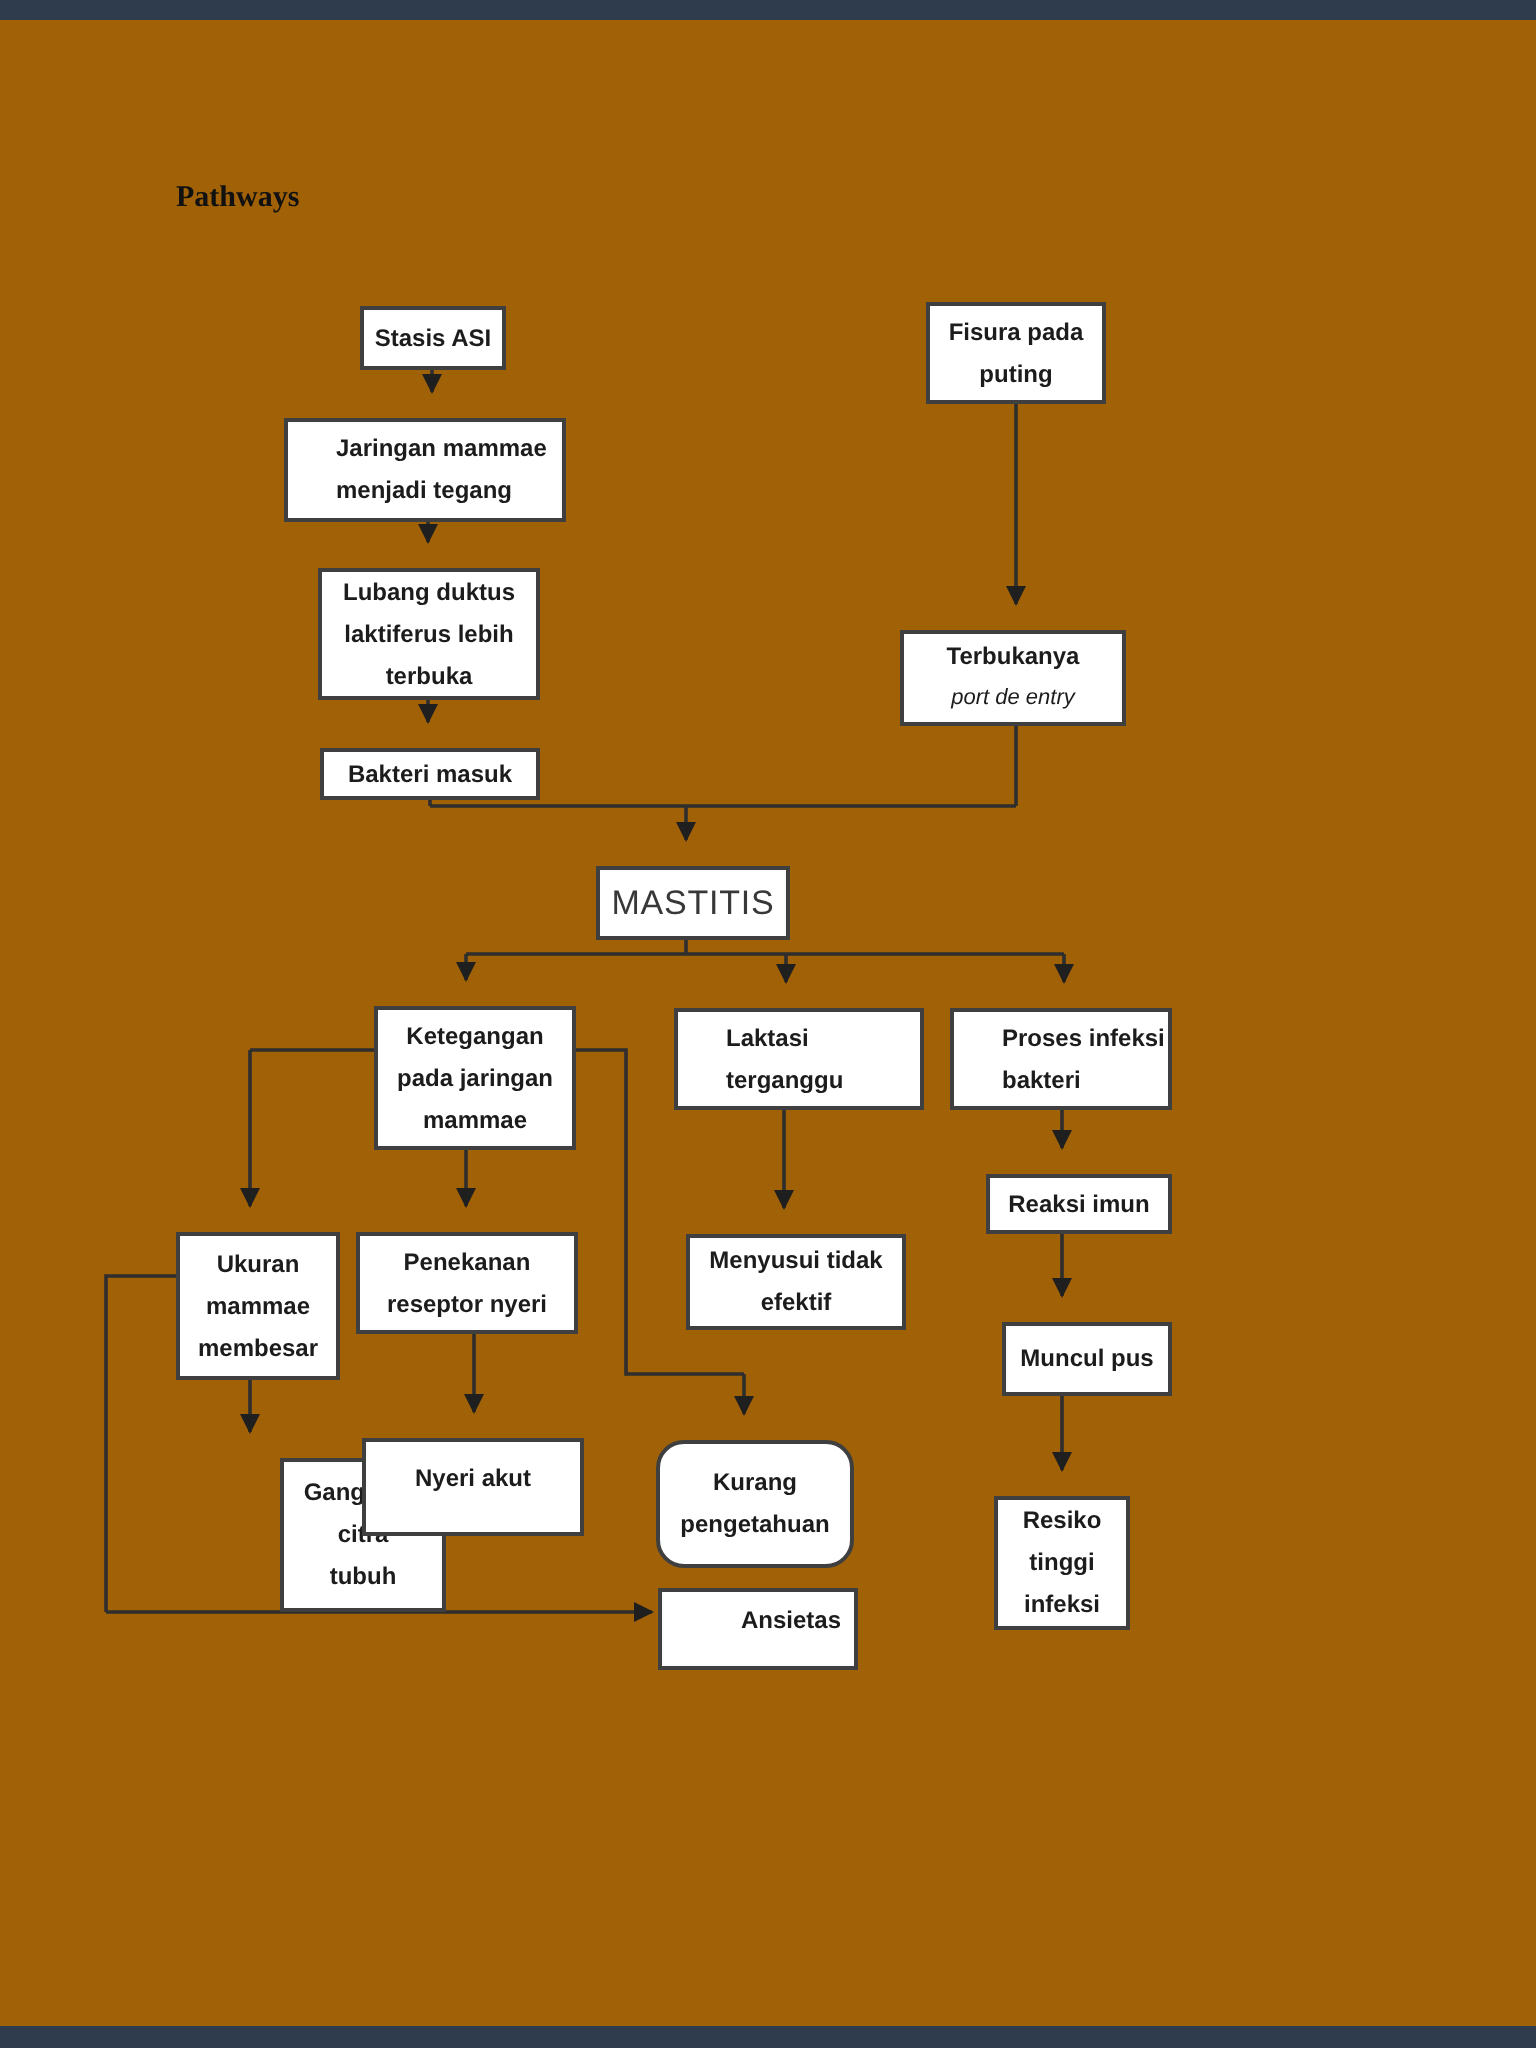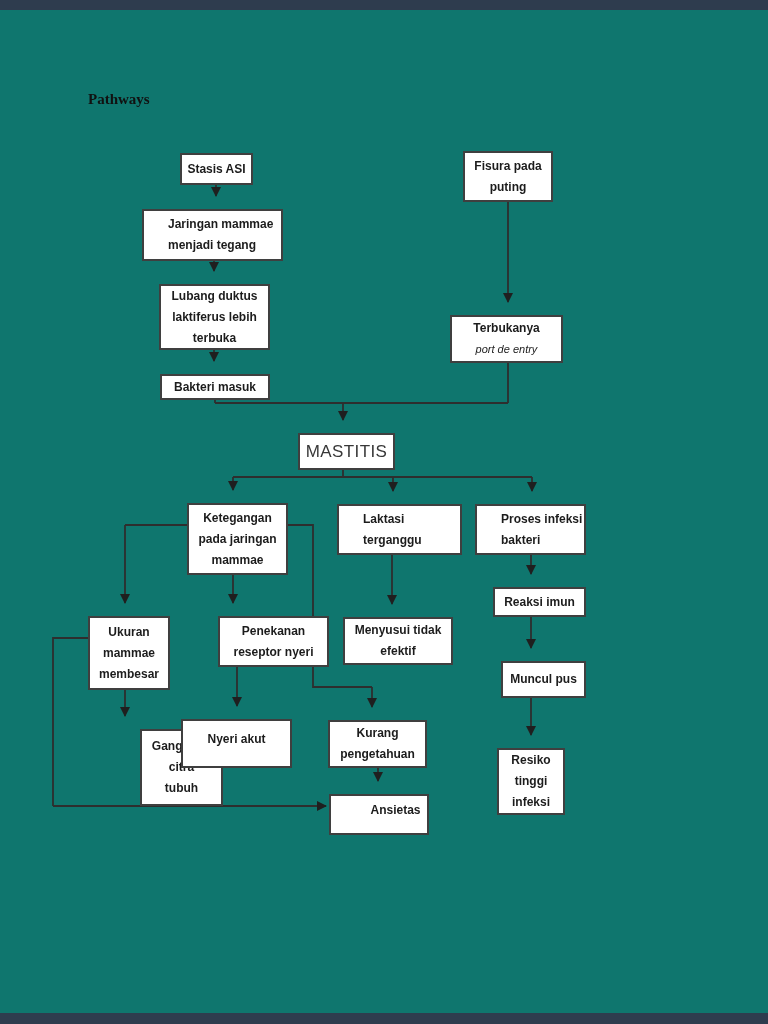--- a/index.html
+++ b/index.html
@@ -6,21 +6,21 @@
   body {
     width:768px; height:1024px; position:relative; overflow:hidden;
     background:#ffffff;
     font-family:"Liberation Sans", sans-serif;
   }
   .viewer-bar {
     position:absolute; left:0; width:768px; background:#2e3c4e;
   }
   .viewer-bar.top { top:0; height:10px; }
   .viewer-bar.bottom { top:1013px; height:11px; }
-  .page { position:absolute; left:0; top:10px; width:768px; height:1003px; background:#0f766e; }
+  .page { position:absolute; left:0; top:10px; width:768px; height:1003px; background:#a16207; }
 
   .doc-title {
     position:absolute; left:88px; top:91px;
     font-family:"Liberation Serif", serif; font-weight:bold; font-size:15px; color:#111;
   }
 
   svg.edges { position:absolute; left:0; top:0; }
 
   .node {
     position:absolute; box-sizing:border-box;
@@ -110,38 +110,38 @@
   <div class="node left" style="left:337px; top:494px; width:125px; height:51px;">Laktasi
 terganggu</div>
 
   <div class="node left" style="left:475px; top:494px; width:111px; height:51px;">Proses infeksi
 bakteri</div>
 
   <div class="node center" style="left:88px; top:606px; width:82px; height:74px;">Ukuran
 mammae
 membesar</div>
 
-  <div class="node center" style="left:178px; top:606px; width:111px; height:51px;margin-left:40px;">Penekanan
+  <div class="node center" style="left:178px; top:606px; width:111px; height:51px;">Penekanan
 reseptor nyeri</div>
 
   <div class="node center" style="left:343px; top:607px; width:110px; height:48px;">Menyusui tidak
 efektif</div>
 
   <div class="node center" style="left:493px; top:577px; width:93px; height:30px;">Reaksi imun</div>
 
   <div class="node center" style="left:501px; top:651px; width:85px; height:37px;">Muncul pus</div>
 
   <div class="node center" style="left:497px; top:738px; width:68px; height:67px;">Resiko
 tinggi
 infeksi</div>
 
   <div class="node center" style="left:92px; top:719px; width:83px; height:77px;margin-left:48px;">Gangguan
 citra
 tubuh</div>
 
   <div class="node center nudge-up" style="left:181px; top:709px; width:111px; height:49px;">Nyeri akut</div>
 
-  <div class="node center" style="left:328px; top:710px; width:99px; height:48px;">Kurang
+  <div class="node center" style="left:328px; top:710px; width:99px; height:64px;border-radius:14px;">Kurang
 pengetahuan</div>
 
   <div class="node center nudge-up" style="left:329px; top:784px; width:100px; height:41px;padding-left:33px;">Ansietas</div>
 
 </div>
 
 </body></html>

